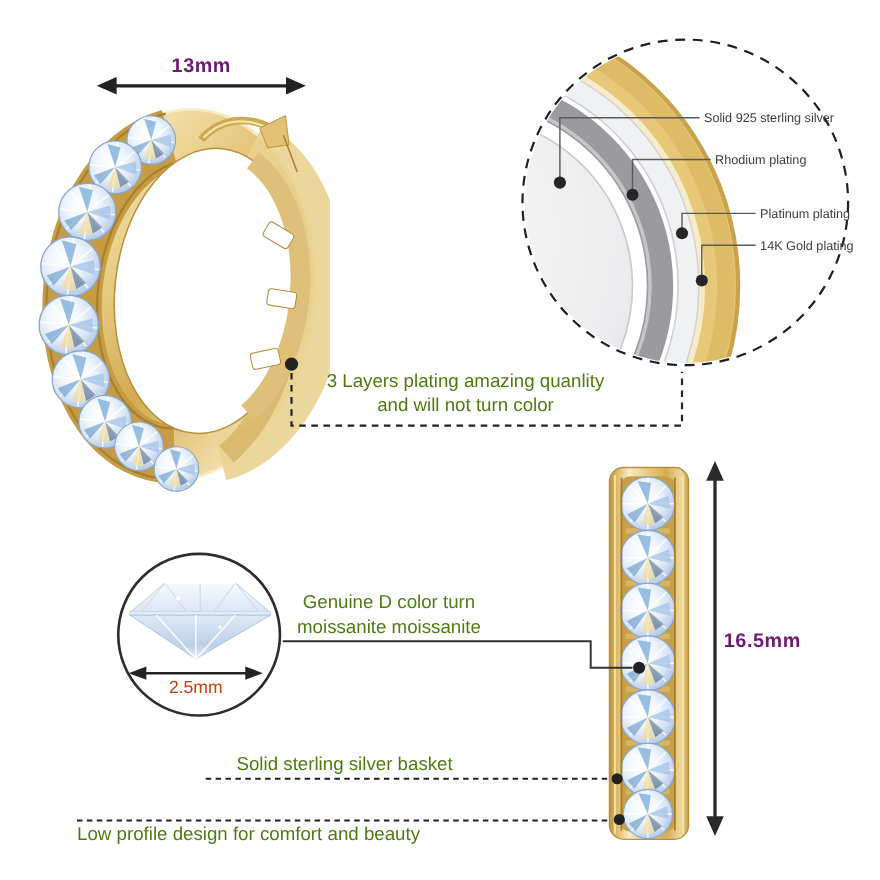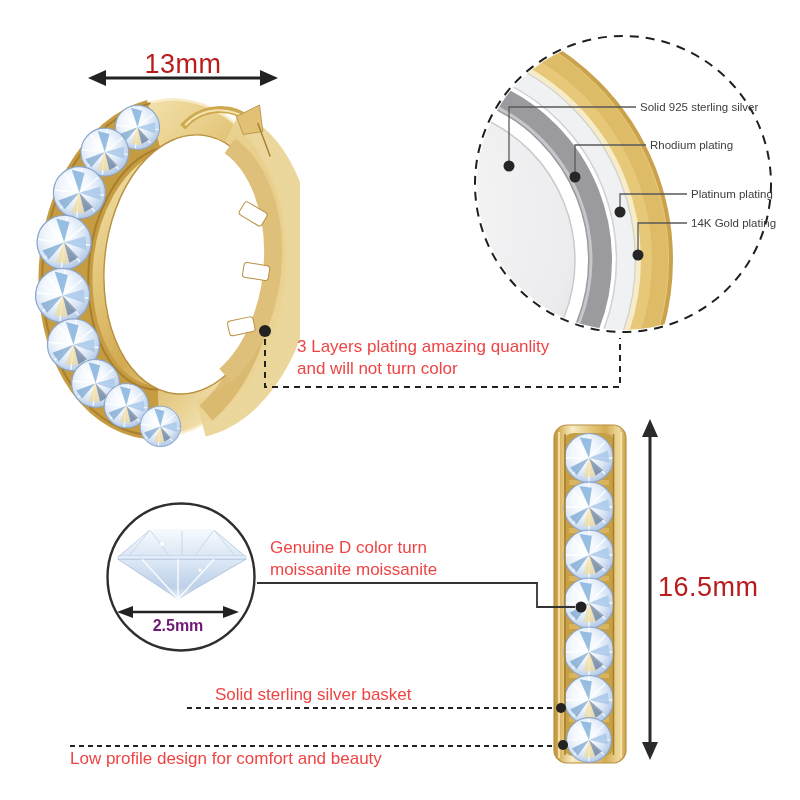--- a/index.html
+++ b/index.html
@@ -1,23 +1,23 @@
 <!DOCTYPE html>
 <html><head>
 <meta charset="utf-8">
 <style>
   html,body{margin:0;padding:0;background:#ffffff;}
   .canvas{
     position:relative;width:800px;height:800px;background:#ffffff;overflow:hidden;
     font-family:"Liberation Sans", sans-serif;color:#2b2b2b;
   }
   .abs{position:absolute;}
-  .dim-label{font-size:27px;font-weight:400;color:#b91c1c;letter-spacing:.5px;}
-  .note{font-size:17px;line-height:1.3;color:#ef4444;}
-  .small-dim{font-size:16px;font-weight:700;color:#701a75;}
+  .dim-label{font-size:18px;font-weight:700;color:#701a75;letter-spacing:.5px;}
+  .note{font-size:17px;line-height:1.3;color:#4d7c0f;text-align:center;}
+  .small-dim{font-size:16px;font-weight:400;color:#c2410c;}
   svg{display:block;}
   .center{text-align:center;}
 </style>
 </head>
 <body>
 
 <div class="canvas">
 
   <svg class="abs" style="left:20px;top:88px;" width="280" height="360" viewBox="0 0 280 360">
     <defs>

